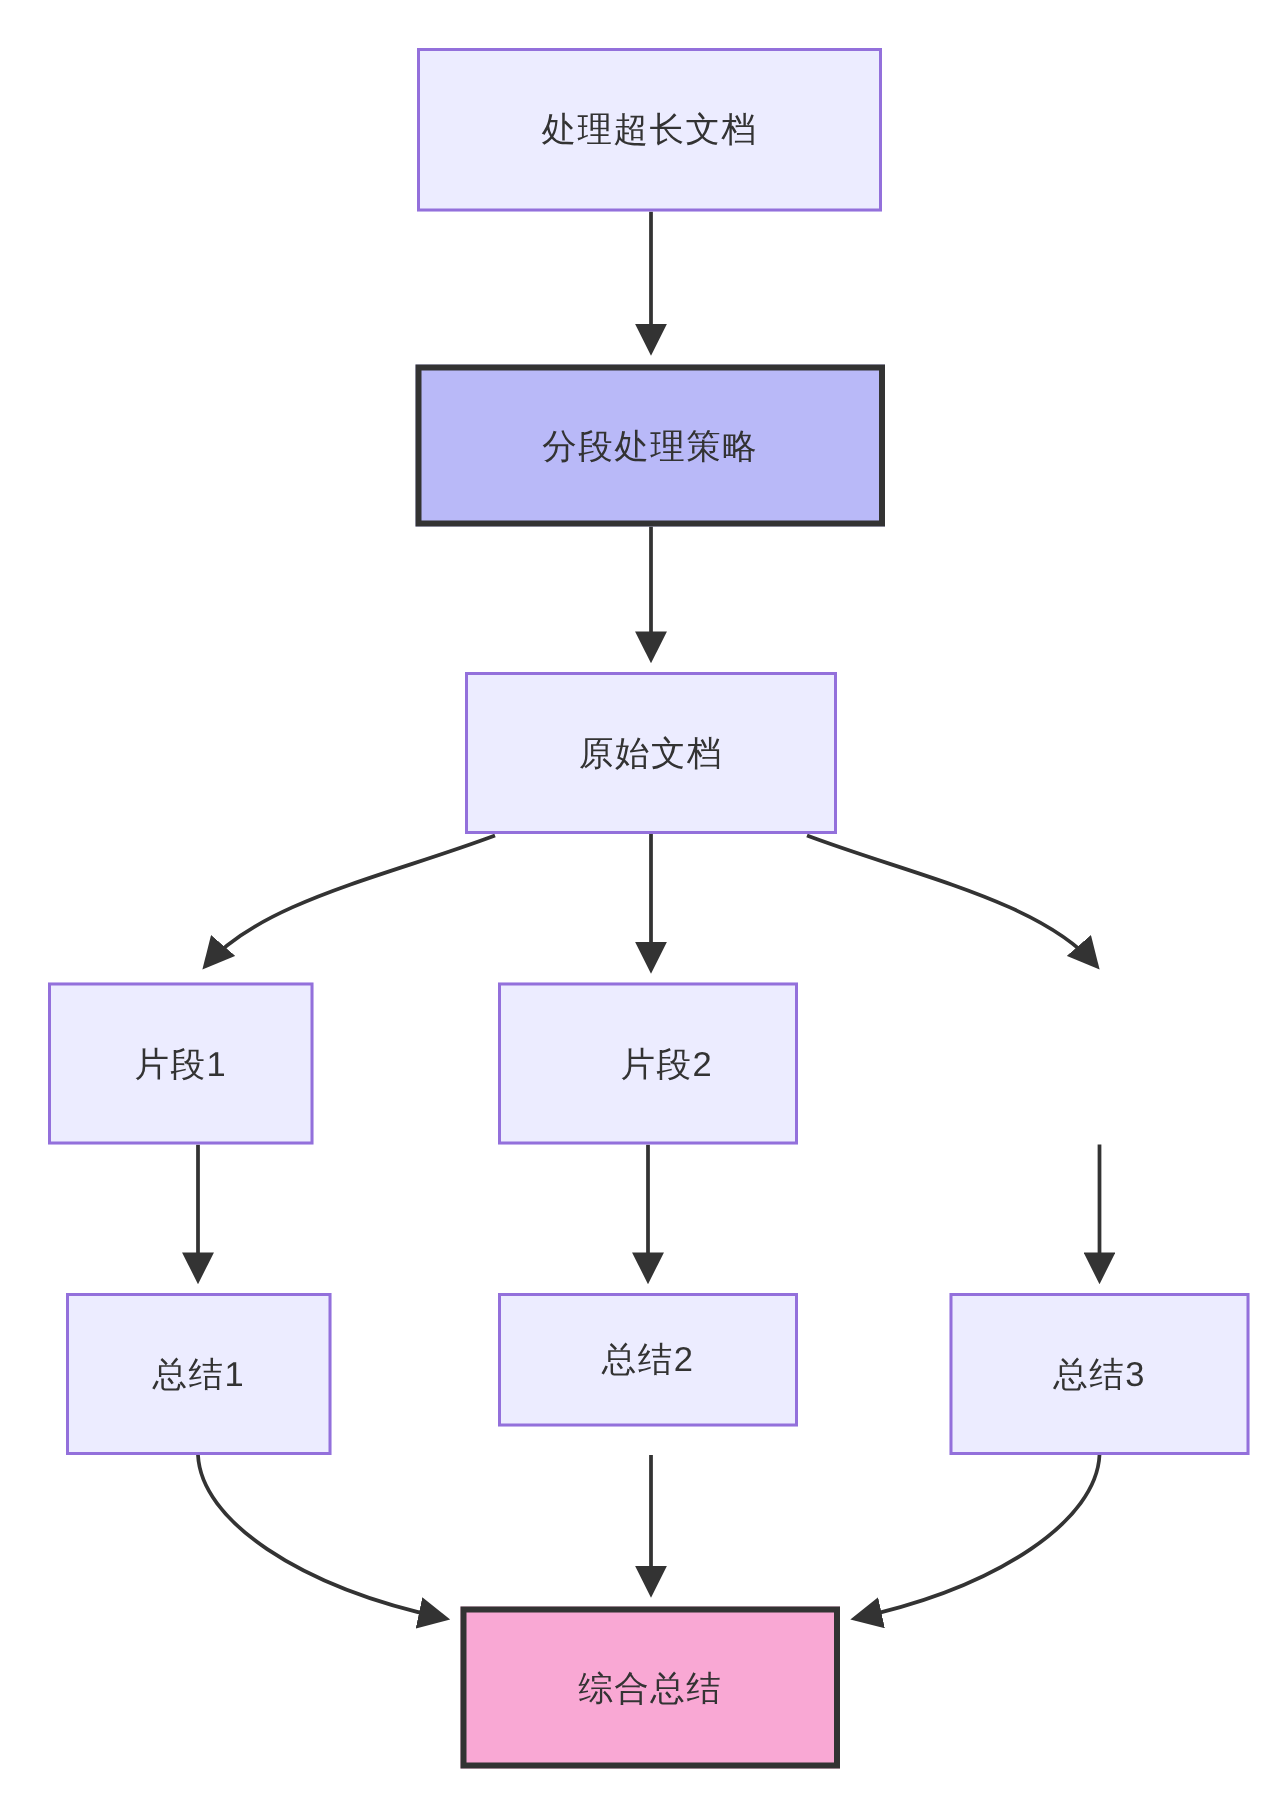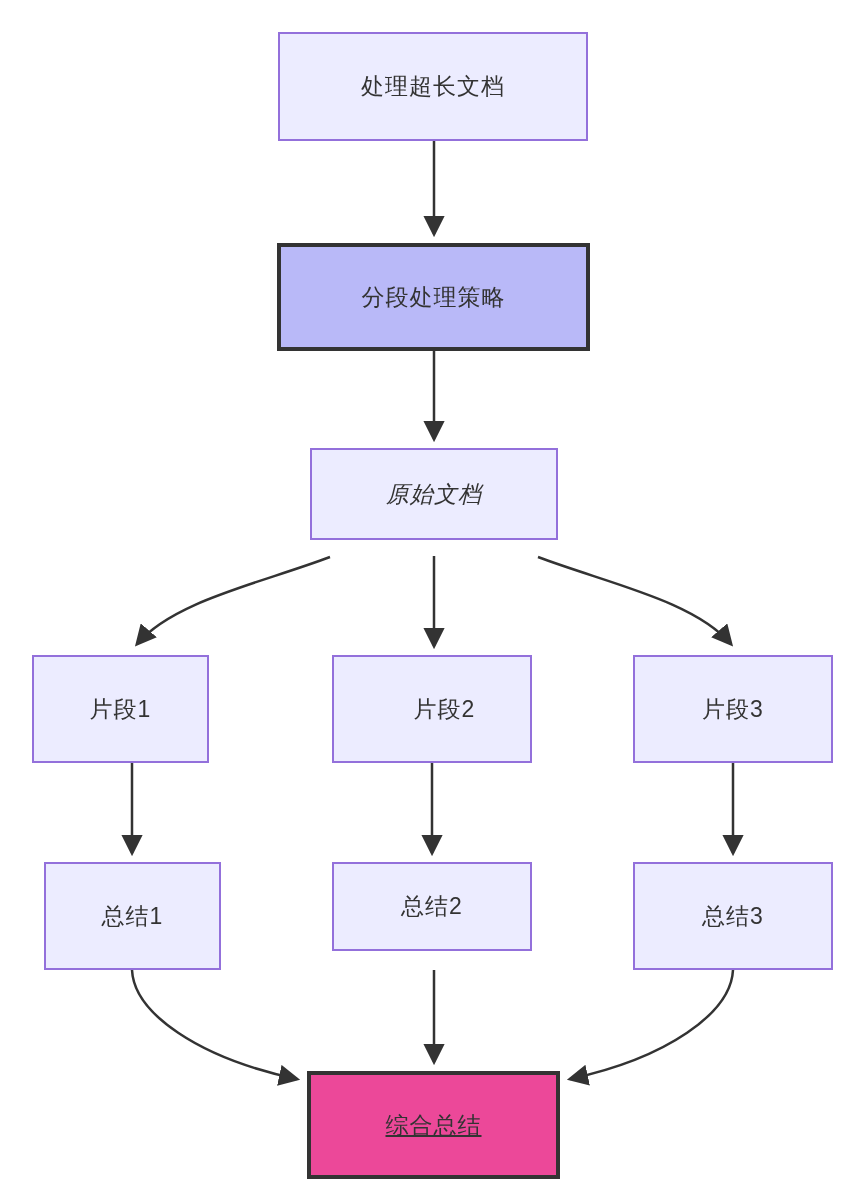--- a/index.html
+++ b/index.html
@@ -37,28 +37,27 @@
   .node-light {
     background: #ECECFF;
     border: 2px solid #9370DB;
     justify-content: center;
   }
   .node-emphasis {
     background: #b9b9f8;
     border: 4px solid #333333;
   }
   .node-final {
-    background: #ec4899;
+    background: #f9a8d4;
     border: 4px solid #333333;
-    text-decoration: underline;
   }
   
   #n-doc      { left: 278px; top: 32px;   width: 310px; height: 109px; }
   #n-strategy { left: 277px; top: 243px;  width: 313px; height: 108px; }
-  #n-original { left: 310px; top: 448px;  width: 248px; height: 92px; font-style: italic; }
+  #n-original { left: 310px; top: 448px;  width: 248px; height: 108px; }
   #n-frag1    { left: 32px;  top: 655px;  width: 177px; height: 108px; }
   #n-frag2    { left: 332px; top: 655px;  width: 200px; height: 108px; padding-left: 25px; }
   #n-frag3    { left: 633px; top: 655px;  width: 200px; height: 108px; }
   #n-sum1     { left: 44px;  top: 862px;  width: 177px; height: 108px; }
   #n-sum2     { left: 332px; top: 862px;  width: 200px; height: 89px; }
   #n-sum3     { left: 633px; top: 862px;  width: 200px; height: 108px; }
   #n-final    { left: 307px; top: 1071px; width: 253px; height: 108px; }
 </style>
 </head>
 <body>
@@ -99,23 +98,20 @@
   </div>
 
   <div class="node node-light" id="n-frag1">
     <span>片段1</span>
   </div>
 
   <div class="node node-light" id="n-frag2">
     <span>片段2</span>
   </div>
 
-  <div class="node node-light" id="n-frag3">
-    <span>片段3</span>
-  </div>
 
   <div class="node node-light" id="n-sum1">
     <span>总结1</span>
   </div>
 
   <div class="node node-light" id="n-sum2">
     <span>总结2</span>
   </div>
 
   <div class="node node-light" id="n-sum3">

